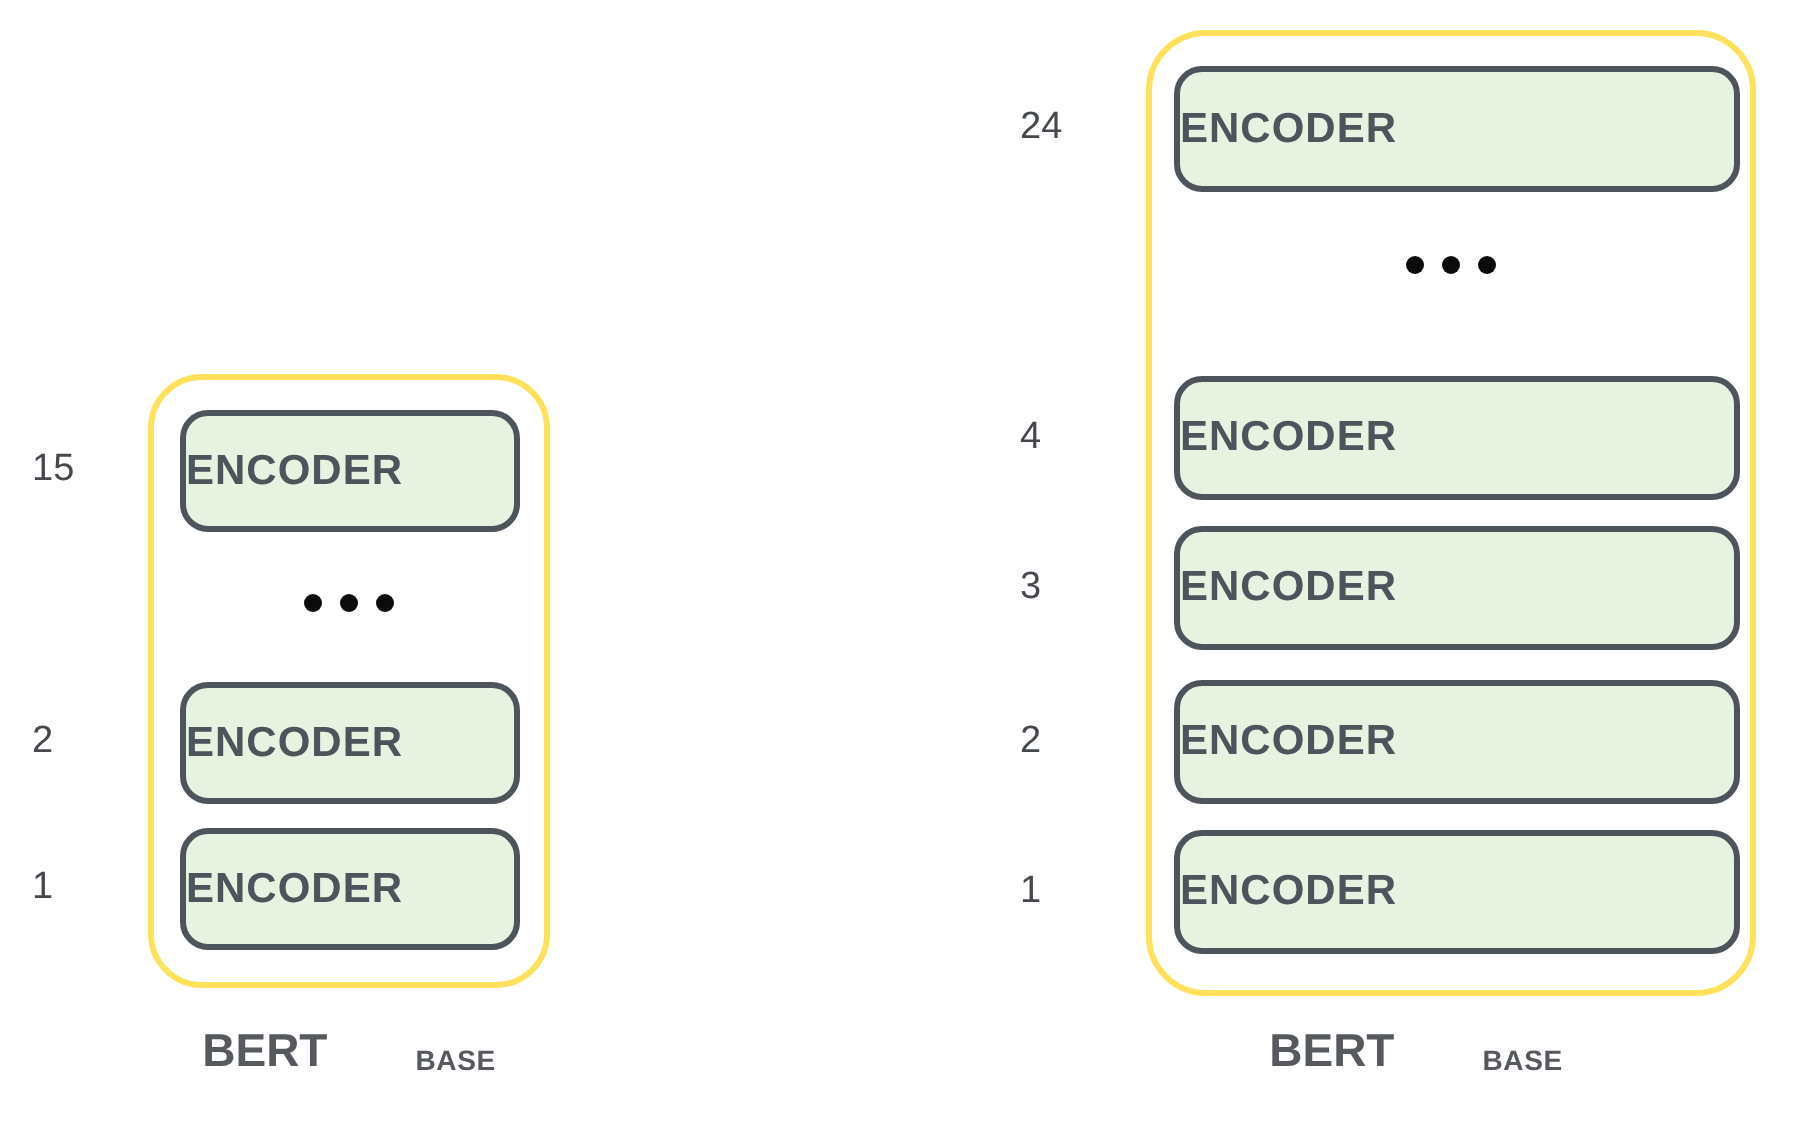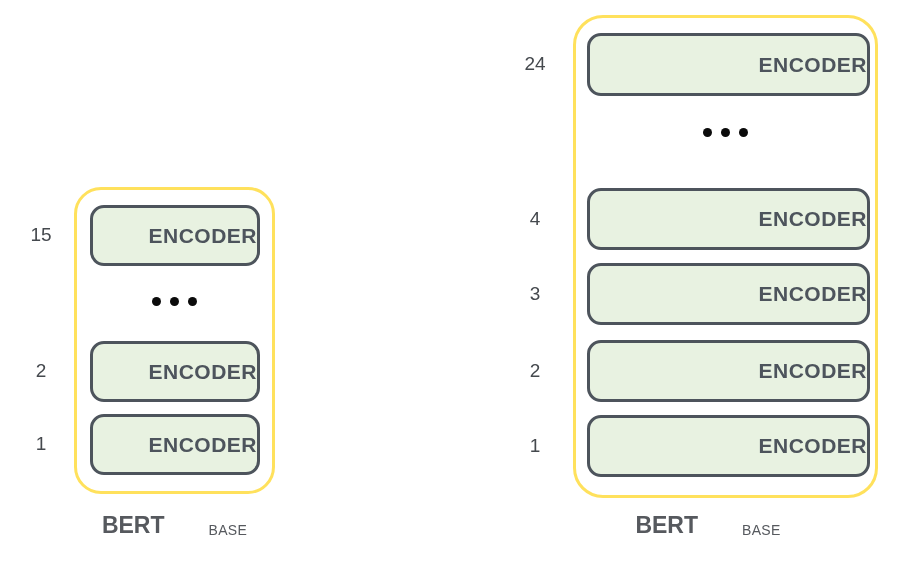--- a/index.html
+++ b/index.html
@@ -12,35 +12,35 @@
     background:var(--background);
     font-family:"Liberation Sans","DejaVu Sans",sans-serif;
   }
   .frame{
     position:absolute;box-sizing:border-box;
     border:3px solid var(--yellow);border-radius:27px;background:transparent;
   }
   .enc{
     position:absolute;box-sizing:border-box;
     background:var(--green);border:3px solid var(--dark);border-radius:14px;
-    display:flex;align-items:center;justify-content:flex-end;
+    display:flex;align-items:center;justify-content:flex-start;
     font-size:21px;font-weight:bold;letter-spacing:0.5px;color:var(--dark);
   }
   .num{
-    position:absolute;text-align:center;
+    position:absolute;text-align:left;
     font-size:19px;color:var(--num);line-height:22px;
   }
   .dots{position:absolute;display:flex;gap:9px;}
   .dot{width:9px;height:9px;border-radius:50%;background:var(--dot);}
   .caption{
     position:absolute;text-align:center;white-space:nowrap;
     font-size:23px;font-weight:bold;color:var(--cap);
   }
   .caption .sub{
-    font-size:14px;font-weight:normal;letter-spacing:0.3px;
+    font-size:14px;font-weight:bold;letter-spacing:0.3px;
     position:relative;bottom:-2px;padding-left:44px;
   }
 </style>
 </head>
 <body>
 
 <div class="canvas">
 
   <div>
     <div class="frame" style="left:74px;top:187px;width:201px;height:307px;"></div>

